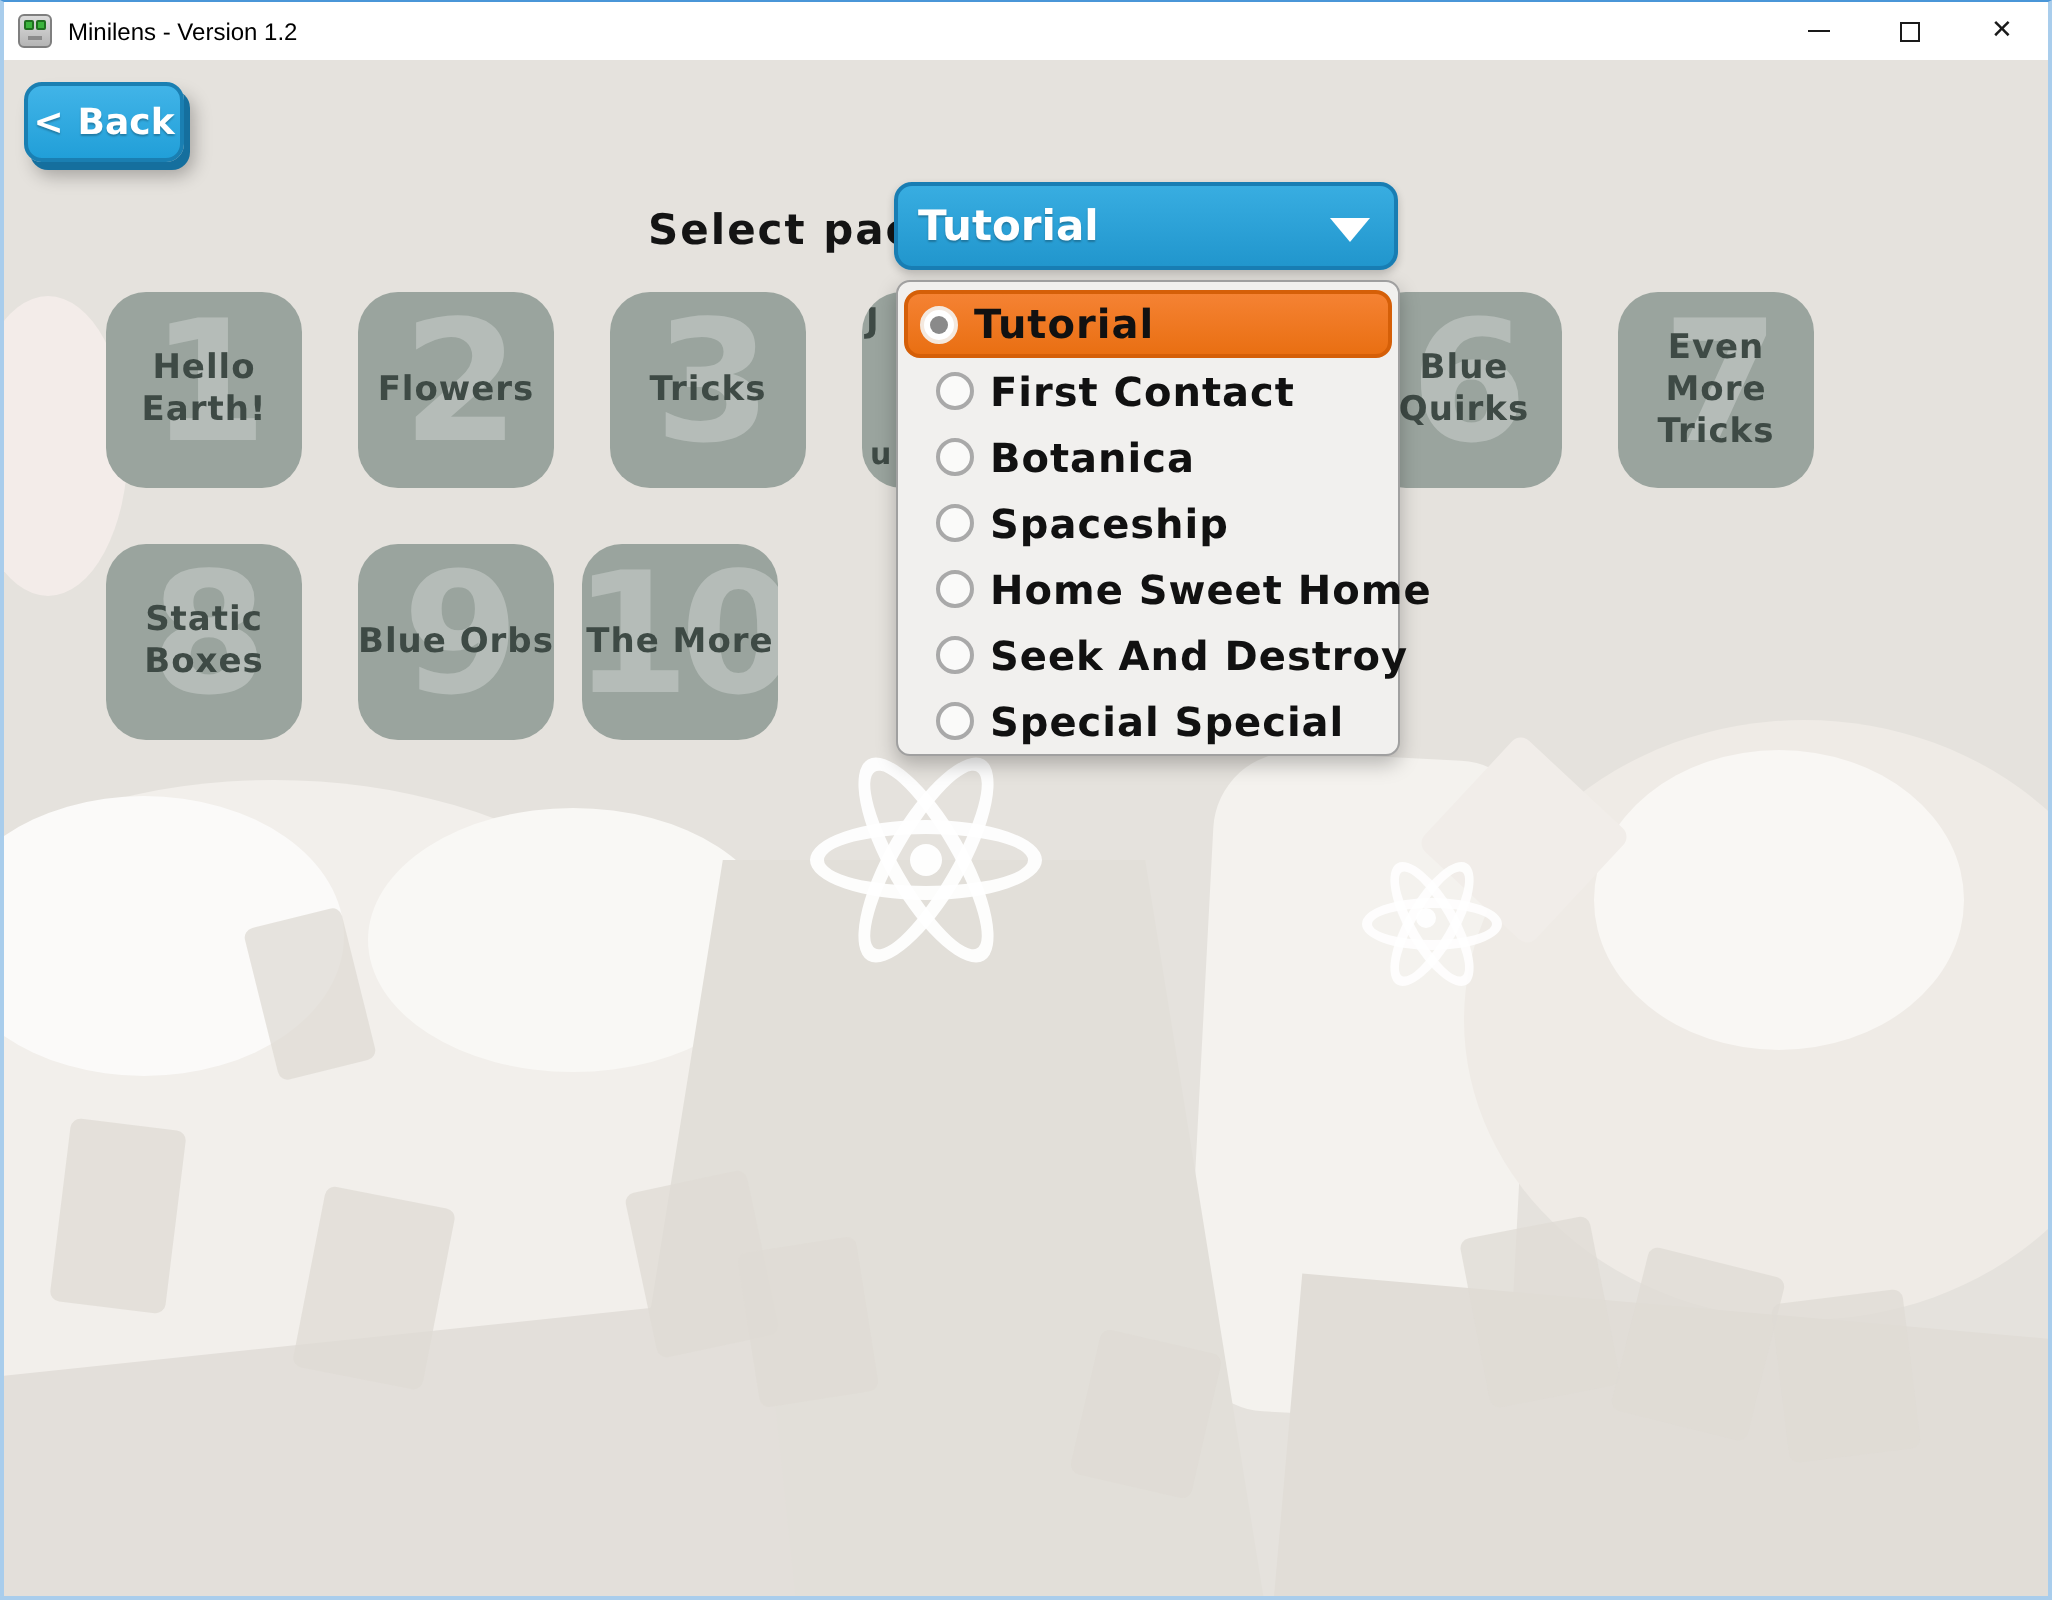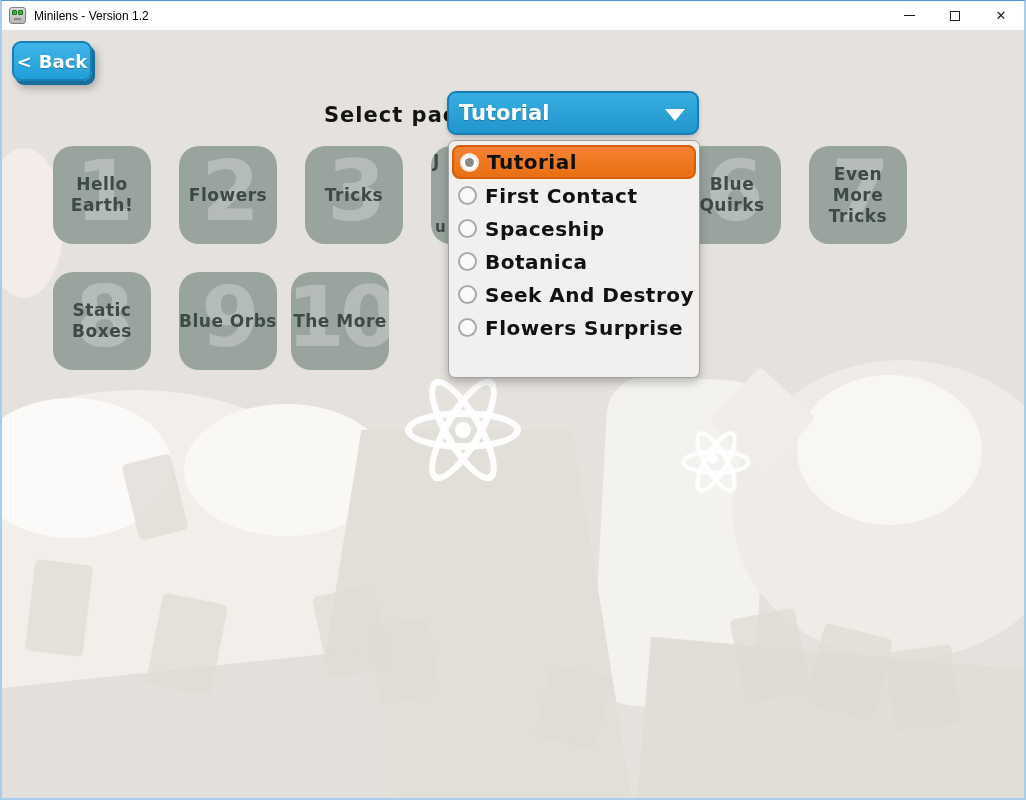--- a/index.html
+++ b/index.html
@@ -59,21 +59,21 @@
   .dd-button{position:absolute;left:445px;top:61px;width:252px;height:44px;border:2px solid #187db3;
     border-radius:9px;background:linear-gradient(#38ade1,#2196cd);cursor:pointer;z-index:6;
     display:flex;align-items:center;box-shadow:0 2px 4px rgba(0,0,0,.2);}
   .dd-value{margin-left:10px;font-size:21px;font-weight:bold;color:#fff;text-shadow:0 1px 1px rgba(0,0,0,.25);}
   .dd-arrow{position:absolute;right:12px;top:16px;width:0;height:0;
     border-left:10px solid transparent;border-right:10px solid transparent;border-top:12px solid #fff;}
   
   .dd-list{position:absolute;left:446px;top:110px;width:252px;height:238px;background:#f1f0ee;
     border:1px solid #a0a0a0;border-radius:7px;box-shadow:0 4px 10px rgba(0,0,0,.25);
     padding-top:4px;z-index:5;}
-  .dd-item{height:33px;display:flex;align-items:center;padding-left:9px;cursor:pointer;}
+  .dd-item{height:33px;display:flex;align-items:center;padding-left:19px;cursor:pointer;}
   .radio{width:19px;height:19px;border:2px solid #a9a9a9;border-radius:50%;background:#fafaf9;
     margin-right:8px;flex:0 0 auto;position:relative;}
   .dd-item-label{font-size:20px;font-weight:bold;color:#111;white-space:nowrap;letter-spacing:.5px;}
   .dd-item.selected{height:34px;margin:0 3px;border:2px solid #d55f08;border-radius:8px;
     background:linear-gradient(#f5givenname8233,#e96f12);background:linear-gradient(#f58233,#e96f12);padding-left:6px;}
   .dd-item.selected .radio{background:#fff;border-color:#f4e9df;}
   .dd-item.selected .radio::after{content:"";position:absolute;left:50%;top:50%;width:9px;height:9px;
     margin:-4.5px 0 0 -4.5px;border-radius:50%;background:#8a8a8a;}
   
   .level-btn{position:absolute;width:98px;height:98px;border-radius:20px;background:#9aa49e;
@@ -243,34 +243,38 @@
     <span class="dd-item-label">Tutorial</span>
   </div>
 
   <div class="dd-item">
     <span class="radio"></span>
     <span class="dd-item-label">First Contact</span>
   </div>
 
   <div class="dd-item">
     <span class="radio"></span>
+    <span class="dd-item-label">Botanica</span>
+  </div>
+
+  <div class="dd-item">
+    <span class="radio"></span>
     <span class="dd-item-label">Spaceship</span>
   </div>
 
   <div class="dd-item">
     <span class="radio"></span>
-    <span class="dd-item-label">Botanica</span>
-  </div>
-
+    <span class="dd-item-label">Home Sweet Home</span>
+  </div>
 
   <div class="dd-item">
     <span class="radio"></span>
     <span class="dd-item-label">Seek And Destroy</span>
   </div>
 
   <div class="dd-item">
     <span class="radio"></span>
-    <span class="dd-item-label">Flowers Surprise</span>
+    <span class="dd-item-label">Special Special</span>
   </div>
 </div>
 
   </div>
 </div>
 
 </body></html>

